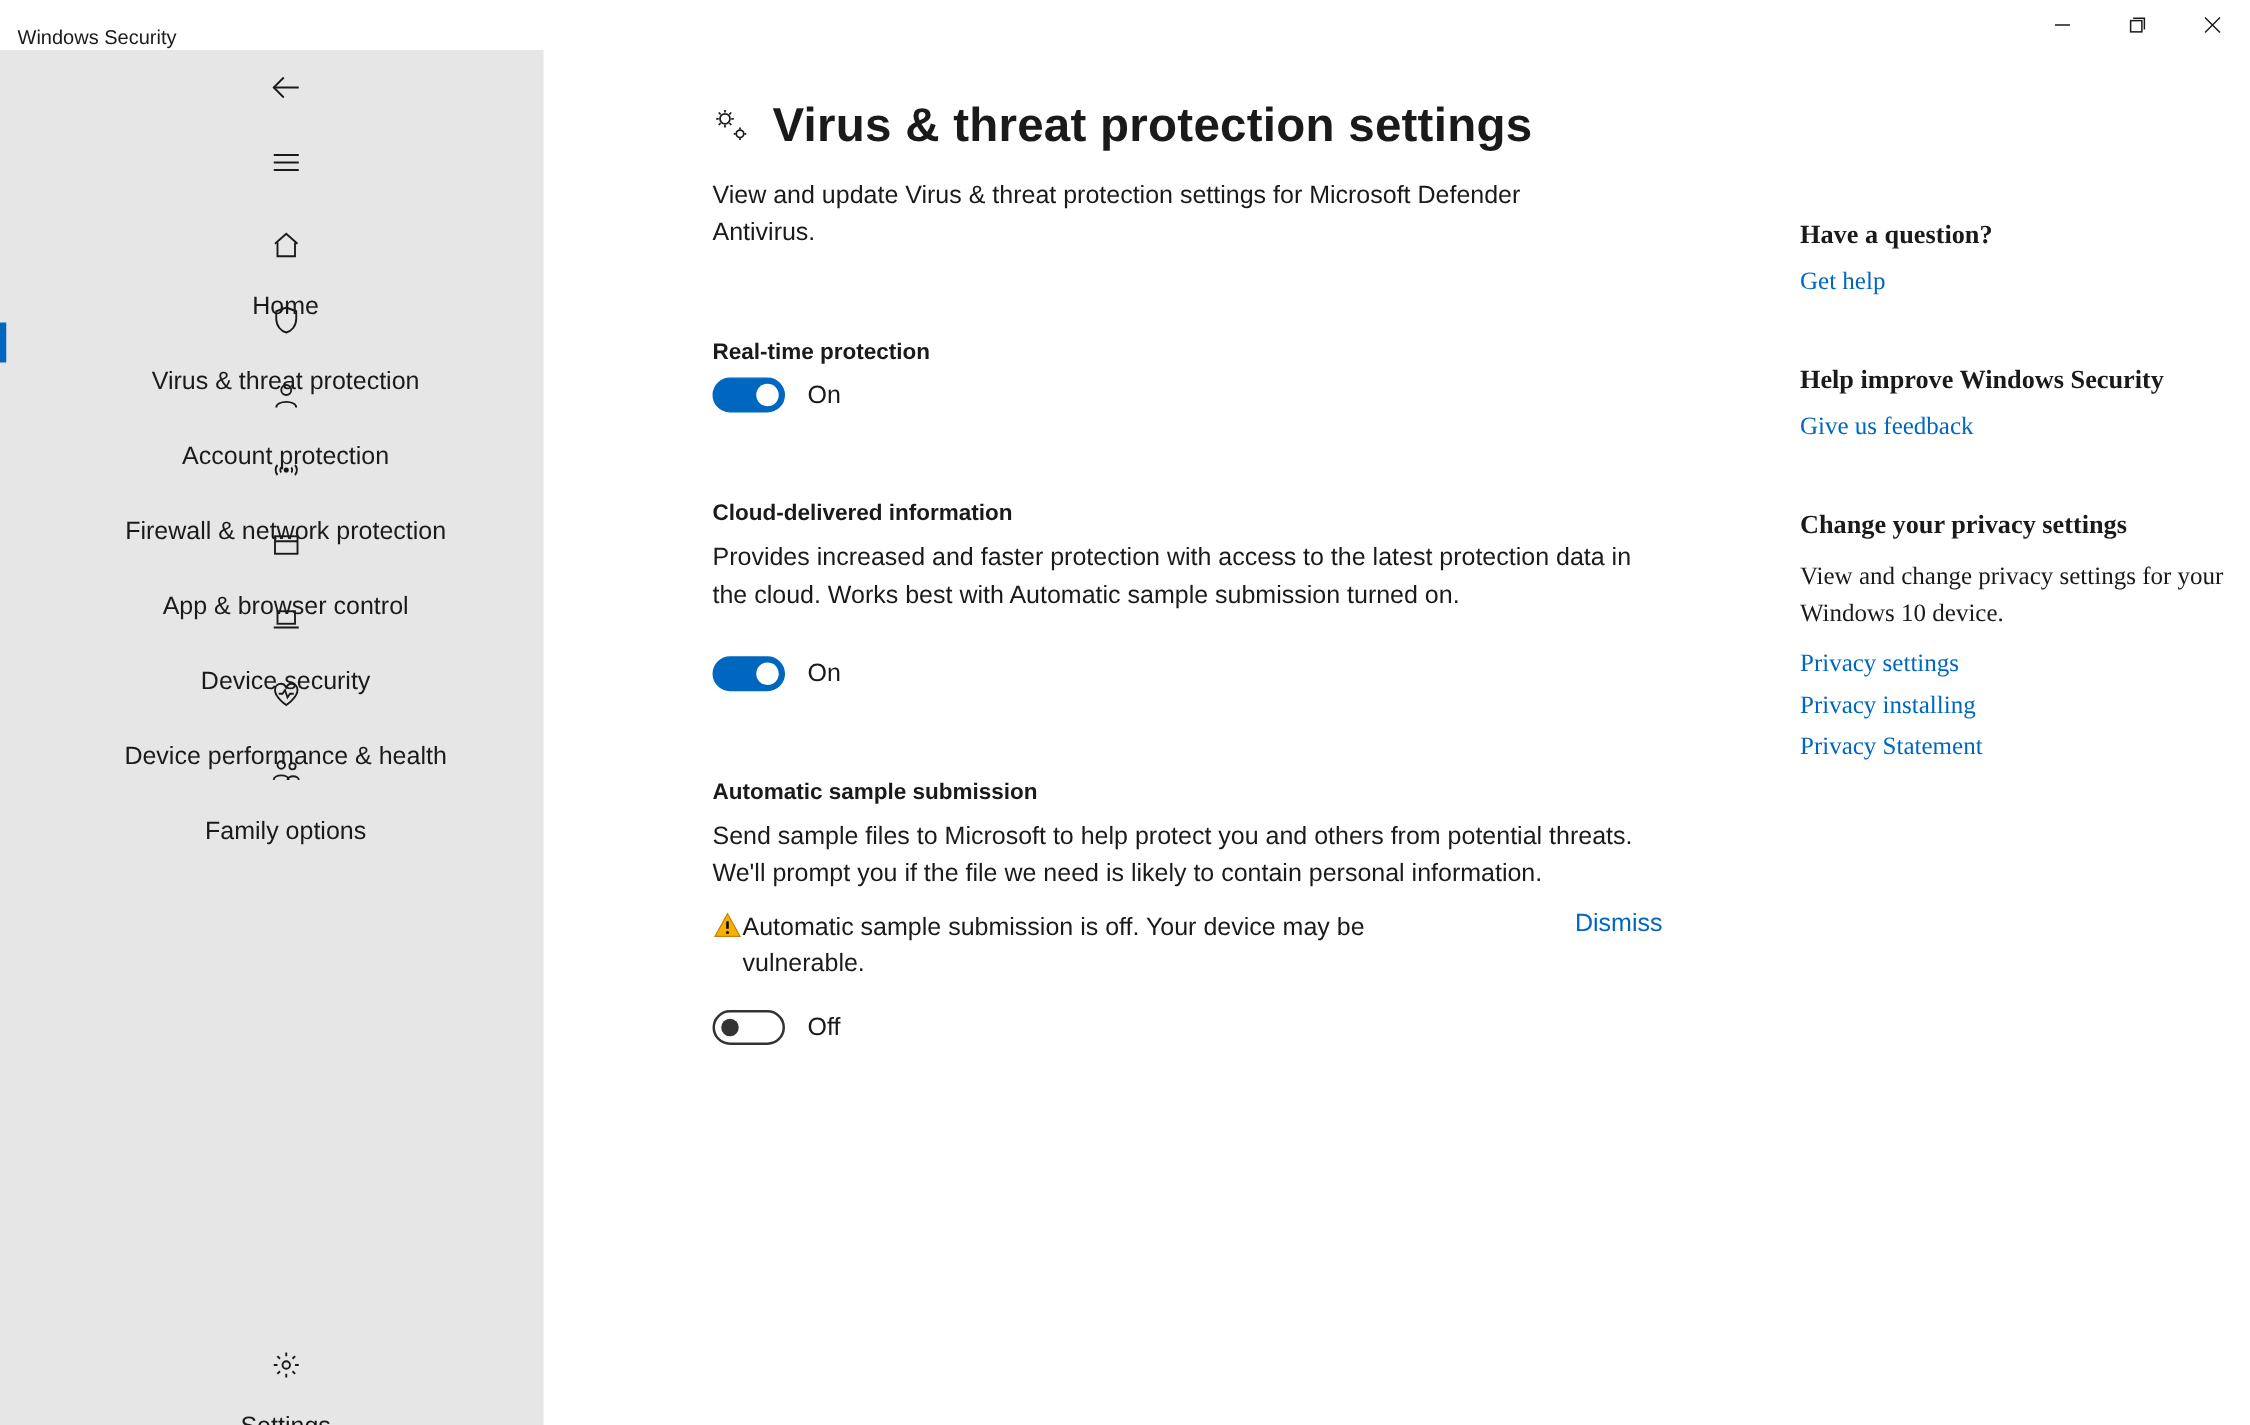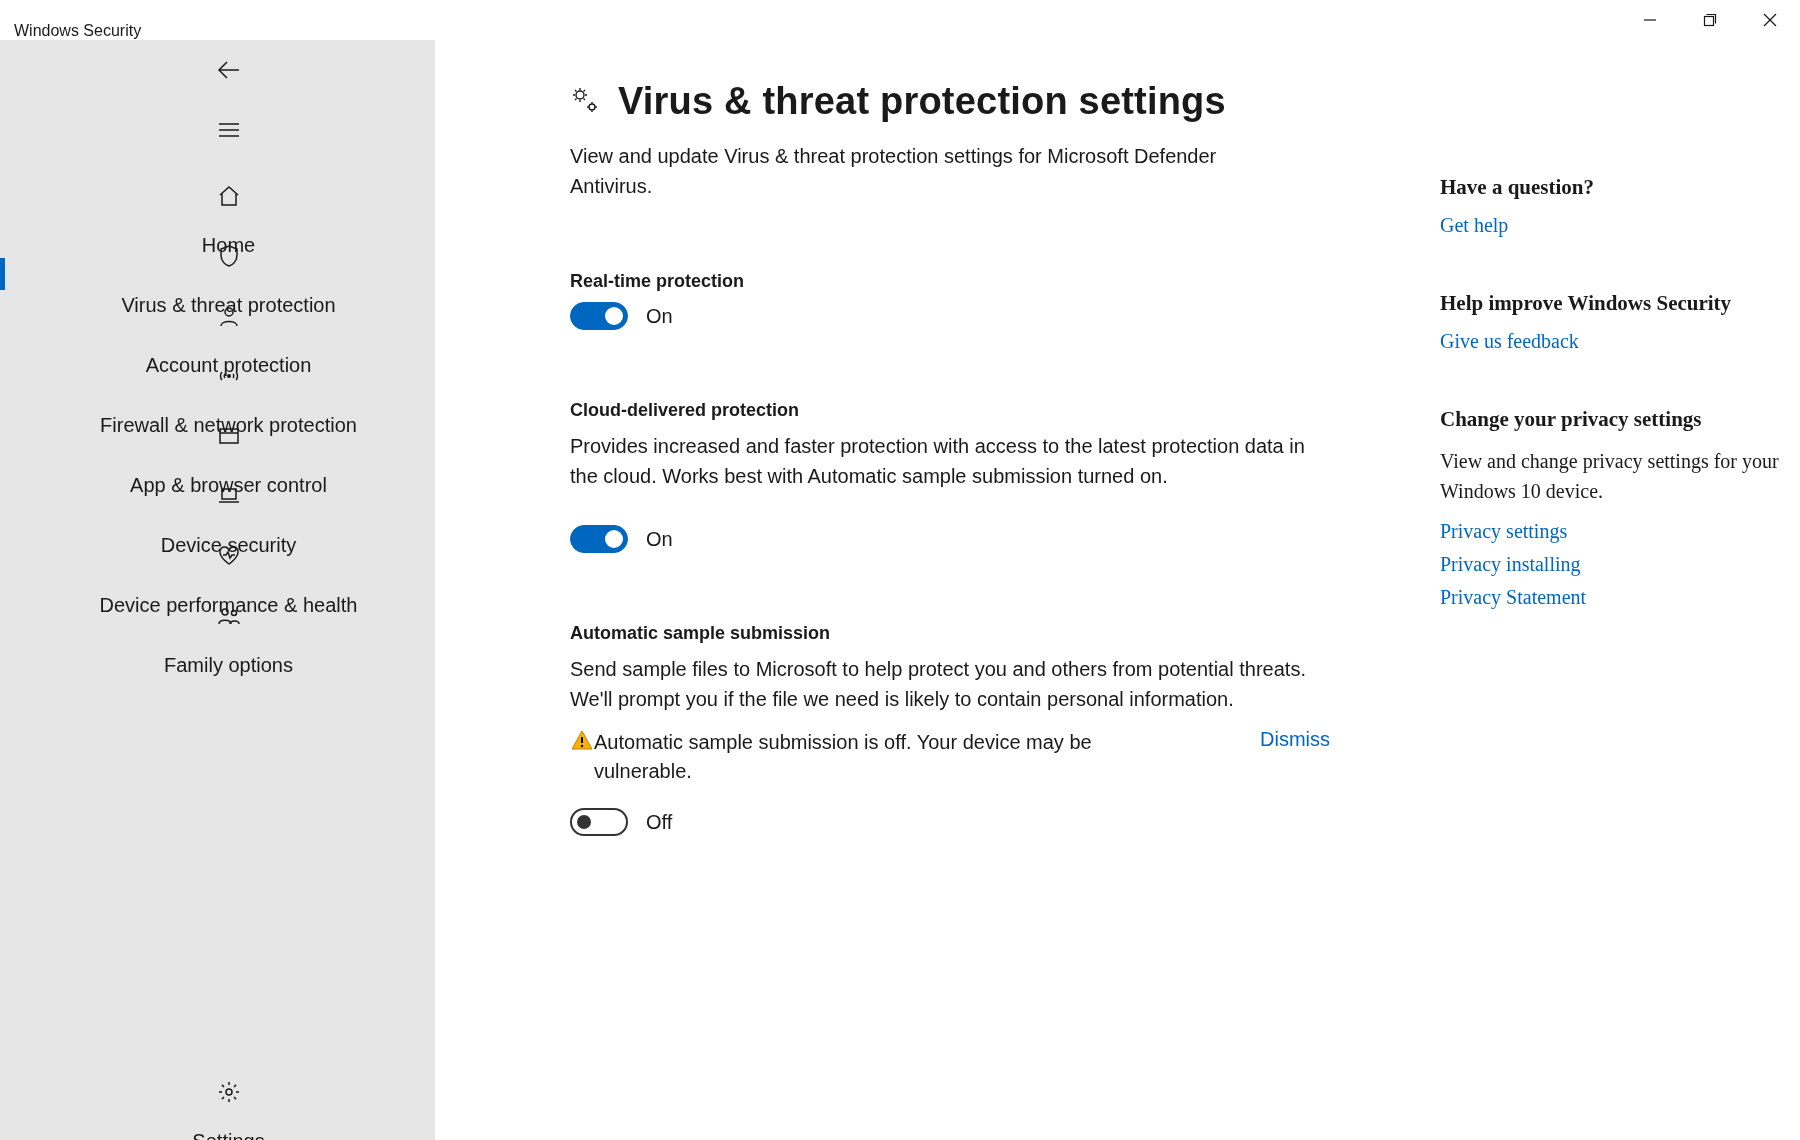--- a/index.html
+++ b/index.html
@@ -279,21 +279,21 @@
         <h2>Real-time protection</h2>
         <div class="toggle-row">
           <div class="toggle on">
               <div class="knob"></div>
             </div>
           <span class="toggle-state">On</span>
         </div>
       </div>
 
       <div class="section">
-        <h2>Cloud-delivered protection</h2>
+        <h2>Cloud-delivered information</h2>
         <p class="desc">Provides increased and faster protection with access to the latest protection data in the cloud. Works best with Automatic sample submission turned on.</p>
         <div class="toggle-row">
           <div class="toggle on">
               <div class="knob"></div>
             </div>
           <span class="toggle-state">On</span>
         </div>
       </div>
 
       <div class="section" style="margin-bottom:0;">

